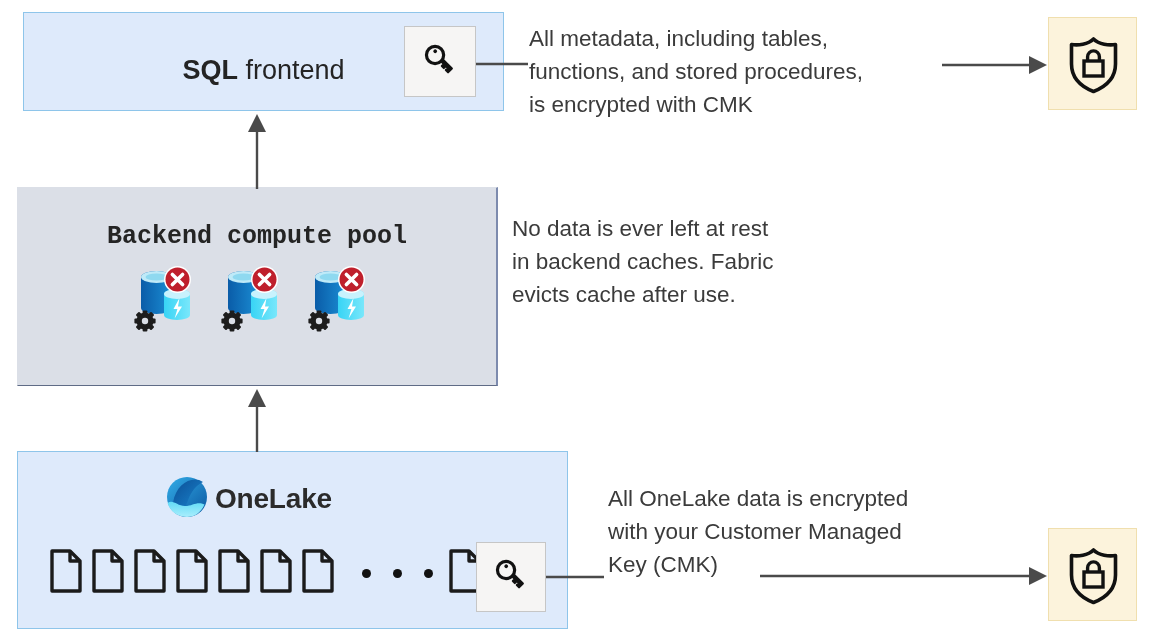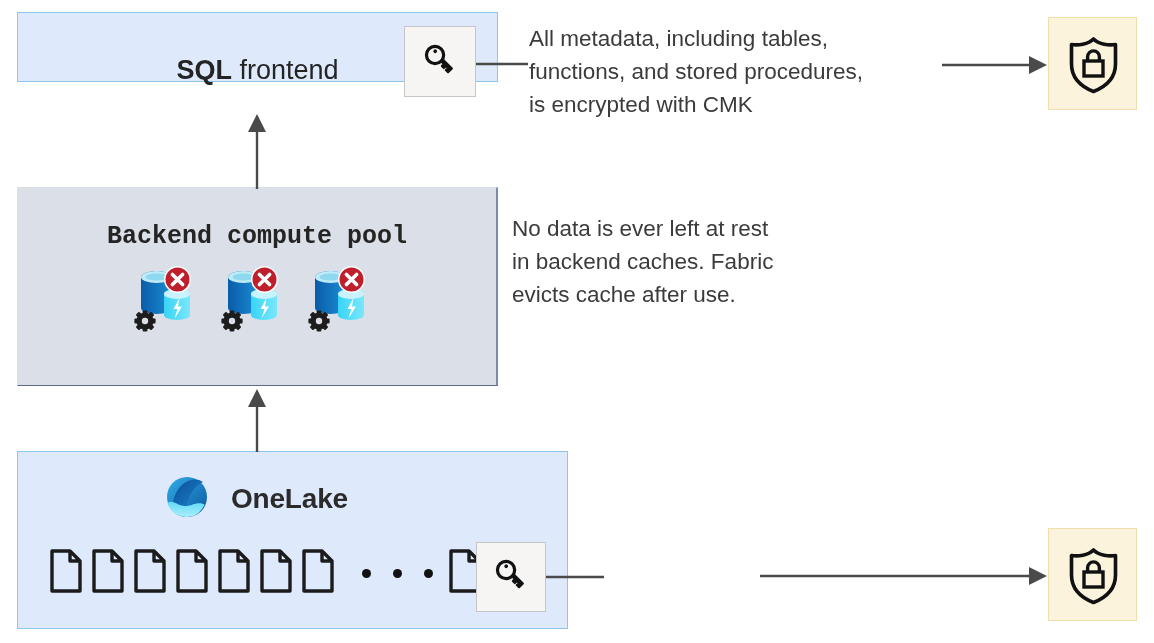--- a/index.html
+++ b/index.html
@@ -84,21 +84,21 @@
   .conn {
     position: absolute;
     pointer-events: none;
   }
 
   
   .onelake-row {
     position: absolute;
     display: flex;
     align-items: center;
-    gap: 20px;
+    gap: 4px;
   }
   .onelake-word {
     font-size: 28px;
     font-weight: 700;
     color: #2b2b2b;
     letter-spacing: -0.2px;
   }
 
   .files-row {
     position: absolute;
@@ -120,21 +120,21 @@
     display: flex;
     align-items: flex-end;
     gap: 20px;
   }
 </style>
 </head>
 <body>
 
 <div id="canvas">
 
-  <div class="box box-blue" style="left:17px; top:12px; width:481px; height:70px;">
+  <div class="box box-blue" style="left:23px; top:12px; width:481px; height:99px;">
     <div class="box-title title-sql">
       <b>SQL</b><span> frontend</span>
     </div>
   </div>
 
   <div class="key-chip" style="left:404px; top:26px; width:72px; height:71px;">
     <span>
       <svg width="44" height="44" viewBox="0 0 44 44">
         <g transform="rotate(45 22 22)">
           <circle cx="15" cy="22" r="8.6" fill="none" stroke="#111" stroke-width="3.2"></circle>
@@ -370,20 +370,23 @@
   </div>
 
   <div class="note" style="left:529px; top:22px; width:420px;">All metadata, including tables,
 functions, and stored procedures,
 is encrypted with CMK</div>
 
   <div class="note" style="left:512px; top:212px; width:360px;">No data is ever left at rest
 in backend caches. Fabric
 evicts cache after use.</div>
 
+  <div class="note" style="left:608px; top:482px; width:400px;">All OneLake data is encrypted
+with your Customer Managed
+Key (CMK)</div>
 
   <svg class="conn" style="left:240px; top:386px;" width="34" height="66">
     <line x1="17" y1="66" x2="17" y2="20" stroke="#4a4a4a" stroke-width="2.4"></line>
     <path d="M17 3 L26 21 H8 Z" fill="#4a4a4a"></path>
   </svg>
 
   <svg class="conn" style="left:240px; top:111px;" width="34" height="78">
     <line x1="17" y1="78" x2="17" y2="20" stroke="#4a4a4a" stroke-width="2.4"></line>
     <path d="M17 3 L26 21 H8 Z" fill="#4a4a4a"></path>
   </svg>

